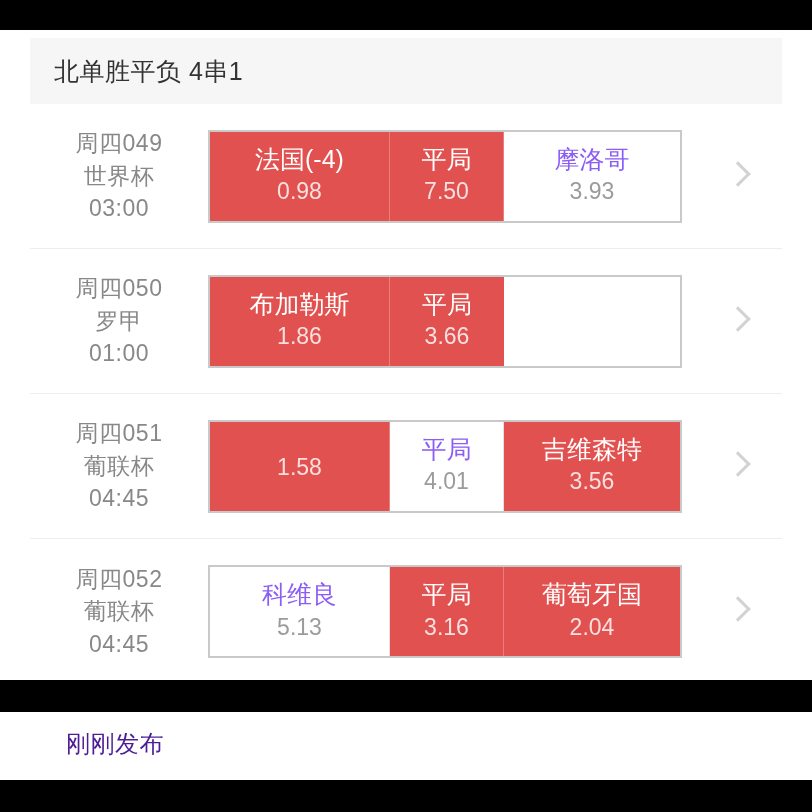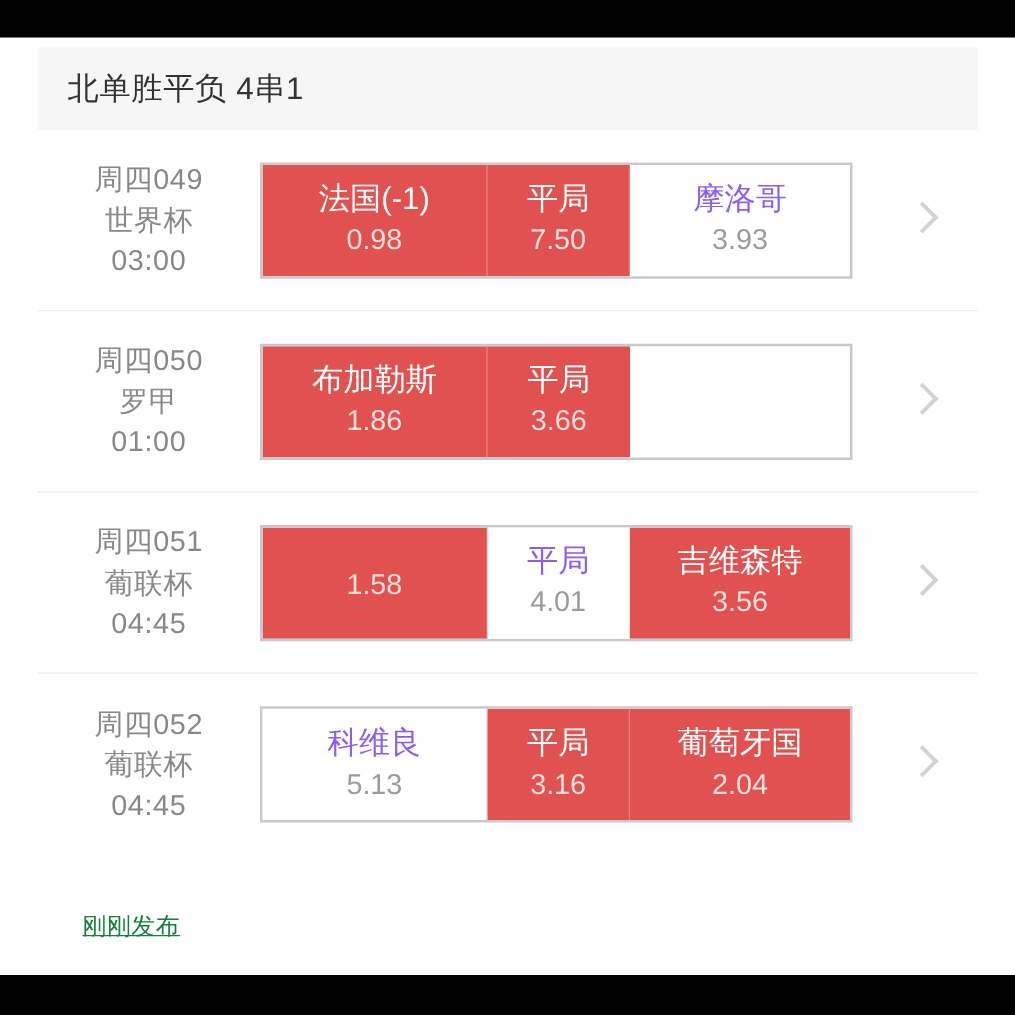--- a/index.html
+++ b/index.html
@@ -9,21 +9,21 @@
     width: 812px;
     height: 812px;
     overflow: hidden;
     background: #000000;
     font-family: "Liberation Sans", "DejaVu Sans", sans-serif;
   }
 
   .screen {
     position: relative;
     width: 812px;
-    height: 812px;
+    height: 712px;
     background: #000000;
   }
 
   .bar-top {
     position: absolute;
     top: 0; left: 0;
     width: 812px;
     height: 30px;
     background: #000000;
   }
@@ -152,24 +152,23 @@
     transform: rotate(45deg);
   }
 
   
   .footer {
     margin: 0 30px;
     padding-top: 44px;
     padding-left: 36px;
   }
   .footer-text {
-    font-size: 19px;
-    color: #15803d;
+    font-size: 24px;
+    color: #4c1d95;
     letter-spacing: 0.5px;
-    text-decoration: underline;
   }
 </style>
 </head>
 <body>
 
 <div class="screen">
 
   <div class="bar-top"></div>
 
   <div class="page">
@@ -181,21 +180,21 @@
     <div class="match-list">
 
       <div class="match-row">
         <div class="match-meta">
           <div>周四049</div>
           <div>世界杯</div>
           <div>03:00</div>
         </div>
         <div class="options">
           <div class="option home sel">
-            <span class="option-name">法国(-1)</span>
+            <span class="option-name">法国(-4)</span>
             <span class="option-odds">0.98</span>
           </div>
           <div class="option draw sel">
             <span class="option-name">平局</span>
             <span class="option-odds">7.50</span>
           </div>
           <div class="option away">
             <span class="option-name">摩洛哥</span>
             <span class="option-odds">3.93</span>
           </div>

